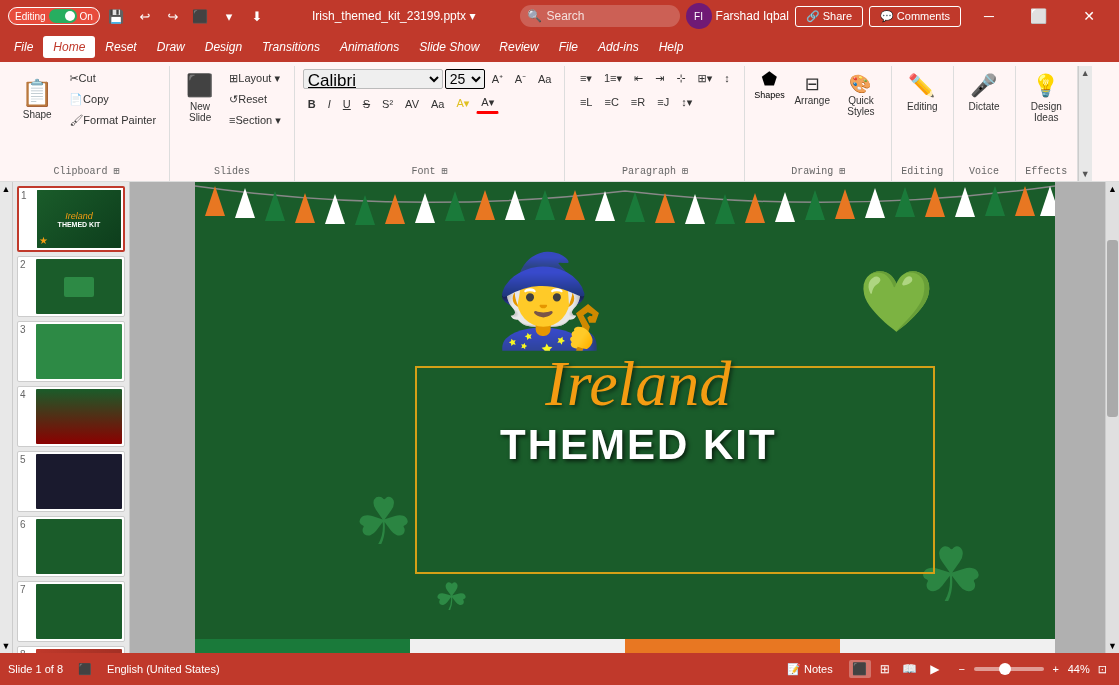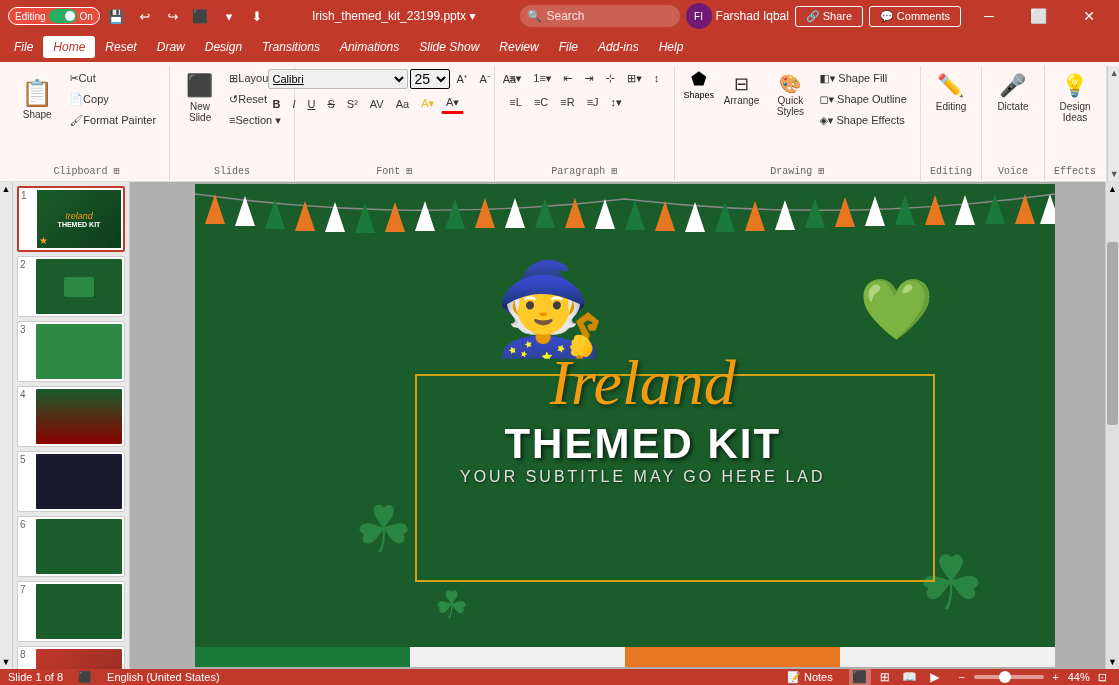--- a/index.html
+++ b/index.html
@@ -36,21 +36,21 @@
     .ribbon-col { display: flex; flex-direction: column; gap: 1px; }
 
     
     .clipboard-group { display: flex; gap: 2px; align-items: stretch; }
     .paste-btn { display: flex; flex-direction: column; align-items: center; justify-content: center; padding: 4px 8px; cursor: pointer; border-radius: 3px; border: 1px solid transparent; min-width: 48px; }
     .paste-btn .icon { font-size: 26px; }
     .paste-btn .label { font-size: 10px; color: #333; }
 
     
     .font-row { display: flex; align-items: center; gap: 2px; margin-bottom: 2px; }
-    .font-select { width: 140px; height: 20px; font-size: 11px; border: 1px solid #bbb; border-radius: 2px; text-decoration: underline; }
+    .font-select { width: 140px; height: 20px; font-size: 17px; border: 1px solid #bbb; border-radius: 2px; text-decoration: underline; }
     .font-size-select { width: 40px; height: 20px; font-size: 14px; border: 1px solid #000000; border-radius: 2px; }
 
     
     .drawing-group-items { display: flex; gap: 2px; align-items: flex-start; }
     .shape-btn { width: 36px; height: 36px; display: flex; align-items: center; justify-content: center; cursor: pointer; border-radius: 3px; border: 1px solid transparent; font-size: 20px; }
     .arrange-btn { display: flex; flex-direction: column; align-items: center; justify-content: center; padding: 4px 6px; cursor: pointer; border-radius: 3px; min-width: 44px; font-size: 10px; text-align: center; color: #333; border: 1px solid transparent; }
     .arrange-btn .icon { font-size: 18px; }
 
     
     .main-area { display: flex; flex: 1; overflow: hidden; }
@@ -70,21 +70,21 @@
     .themed-kit-text { font-size: 42px; font-weight: bold; color: white; letter-spacing: 2px; text-shadow: 2px 2px 4px rgba(0,0,0,0.7); }
     .subtitle-text { font-size: 16px; color: #e0e0e0; letter-spacing: 3px; text-shadow: 1px 1px 2px rgba(0,0,0,0.5); }
     .gold-rect { position: absolute; top: 200px; left: 230px; right: 140px; bottom: 80px; border: 2px solid #d4a017; background: transparent; z-index: 4; }
     .bottom-stripe { position: absolute; bottom: 0; left: 0; right: 0; height: 20px; display: flex; }
     .stripe-green { flex: 1; background: #1a7a3a; }
     .stripe-white { flex: 1; background: #f0f0f0; }
     .stripe-orange { flex: 1; background: #e87722; }
     .stripe-white2 { flex: 1; background: #f0f0f0; }
 
     
-    .status-bar { height: 16px; background: #c0392b; color: white; display: flex; align-items: center; justify-content: space-between; padding: 0 8px; flex-shrink: 0; }
+    .status-bar { height: 32px; background: #c0392b; color: white; display: flex; align-items: center; justify-content: space-between; padding: 0 8px; flex-shrink: 0; }
     .status-left { display: flex; align-items: center; gap: 12px; font-size: 11px; }
     .status-right { display: flex; align-items: center; gap: 8px; }
     .view-btns { display: flex; gap: 3px; }
     .view-btn { width: 22px; height: 18px; display: flex; align-items: center; justify-content: center; cursor: pointer; border-radius: 2px; font-size: 12px; color: white; }
     .view-btn:hover, .view-btn.active { background: rgba(255,255,255,0.3); }
     .zoom-area { display: flex; align-items: center; gap: 4px; font-size: 11px; }
     .zoom-slider { width: 70px; height: 4px; background: rgba(255,255,255,0.5); border-radius: 2px; position: relative; cursor: pointer; }
     .zoom-thumb { position: absolute; top: -4px; width: 12px; height: 12px; background: white; border-radius: 50%; cursor: pointer; }
     .notes-btn { padding: 2px 8px; cursor: pointer; font-size: 11px; display: flex; align-items: center; gap: 3px; }
 
@@ -257,25 +257,20 @@
             <span style="font-size:9px;">Shapes</span>
           </div>
         </div>
         <div class="arrange-btn">
           <span class="icon">⊟</span>
           <span>Arrange</span>
         </div>
         <div class="arrange-btn">
           <span class="icon">🎨</span>
           <span>Quick<br>Styles</span>
-        </div>
-        <div class="ribbon-col">
-          <div class="ribbon-btn-small">◧▾ Shape Fill</div>
-          <div class="ribbon-btn-small">◻▾ Shape Outline</div>
-          <div class="ribbon-btn-small">◈▾ Shape Effects</div>
         </div>
       </div>
       <div class="ribbon-group-label">Drawing ⊞</div>
     </div>
 
     <div class="ribbon-group">
       <div class="ribbon-group-items">
         <div class="ribbon-btn-large">
           <div class="icon">✏️</div>
           <div>Editing</div>
@@ -437,21 +432,20 @@
 
       <div style="position:absolute; bottom:40px; left:240px; font-size:38px; color:#2d8a45; z-index:3;">☘</div>
 
       <div style="position:absolute; bottom:40px; right:70px; font-size:75px; color:#2d8a45; z-index:3; opacity:0.9;">☘</div>
 
       <div class="gold-rect" style="top:190px; left:220px; right:120px; bottom:85px;"></div>
 
       <div style="position:absolute; top:48%; left:50%; transform:translate(-45%, -50%); text-align:center; z-index:5;">
         <div class="ireland-text">Ireland</div>
         <div class="themed-kit-text">THEMED KIT</div>
-        <div class="subtitle-text">YOUR SUBTITLE MAY GO HERE LAD</div>
       </div>
 
       <div class="bottom-stripe">
         <div class="stripe-green"></div>
         <div class="stripe-white"></div>
         <div class="stripe-orange"></div>
         <div class="stripe-white2"></div>
       </div>
 
     </div>

